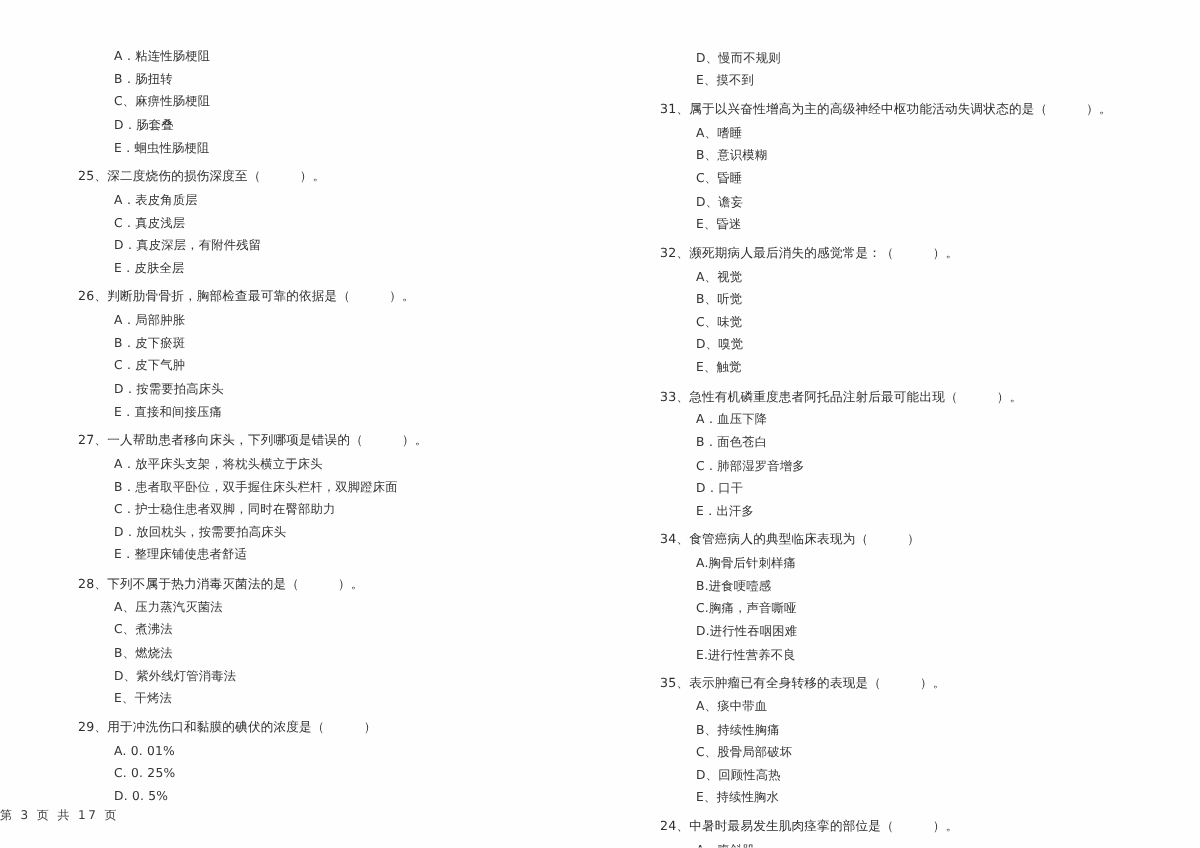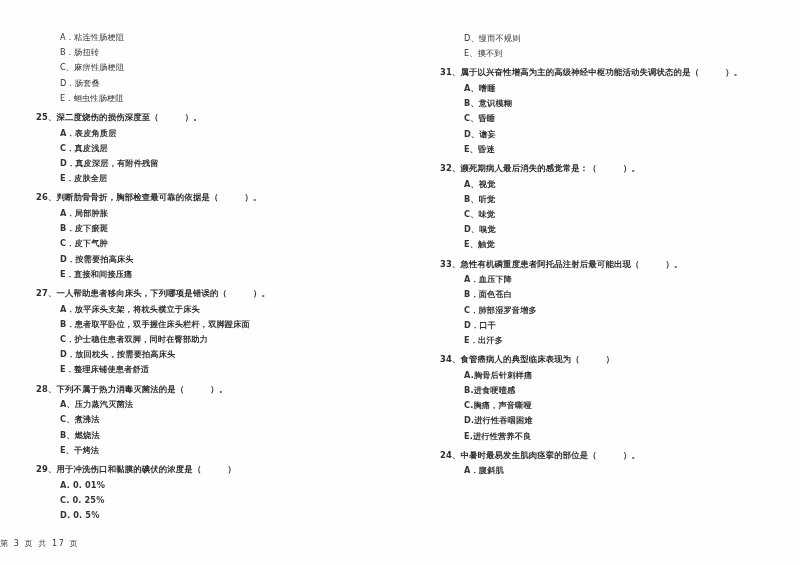--- a/index.html
+++ b/index.html
@@ -12,42 +12,41 @@
     height: 565px;
     font-family: "DejaVu Sans", "Liberation Sans", sans-serif;
     color: #2b2b2b;
     position: relative;
     overflow: hidden;
   }
   .page {
     width: 800px;
     height: 565px;
     box-sizing: border-box;
-    padding: 30px 34px 0 32px;
+    padding: 30px 34px 0 48px;
     position: relative;
     background: #fefefe;
   }
   .columns {
     display: flex;
     flex-direction: row;
     align-items: flex-start;
     justify-content: space-between;
     height: 490px;
   }
   .column {
     width: 330px;
     display: flex;
     flex-direction: column;
   }
   .column.right {
     padding-top: 1px;
   }
   .q-block {
     margin: 0 0 4px 0;
-    font-weight: bold;
   }
   .q-stem {
     font-size: 8.4px;
     line-height: 15.6px;
     letter-spacing: 0.15px;
     color: #2e2e2e;
     white-space: nowrap;
     padding-left: 4px;
   }
   .opt {
@@ -115,20 +114,21 @@
         <div class="opt">C．护士稳住患者双脚，同时在臀部助力</div>
         <div class="opt">D．放回枕头，按需要拍高床头</div>
         <div class="opt">E．整理床铺使患者舒适</div>
       </div>
 
       <div class="q-block">
         <div class="q-stem"><span>28、</span><span>下列不属于热力消毒灭菌法的是（</span><span class="blank"></span><span>）。</span></div>
         <div class="opt">A、压力蒸汽灭菌法</div>
         <div class="opt">C、煮沸法</div>
         <div class="opt">B、燃烧法</div>
+        <div class="opt">D、紫外线灯管消毒法</div>
         <div class="opt">E、干烤法</div>
       </div>
 
       <div class="q-block">
         <div class="q-stem"><span>29、</span><span>用于冲洗伤口和黏膜的碘伏的浓度是（</span><span class="blank"></span><span>）</span></div>
         <div class="opt">A. 0. 01%</div>
         <div class="opt">C. 0. 25%</div>
         <div class="opt">D. 0. 5%</div>
 
       </div>
@@ -170,20 +170,28 @@
 
       <div class="q-block">
         <div class="q-stem"><span>34、</span><span>食管癌病人的典型临床表现为（</span><span class="blank"></span><span>）</span></div>
         <div class="opt">A.胸骨后针刺样痛</div>
         <div class="opt">B.进食哽噎感</div>
         <div class="opt">C.胸痛，声音嘶哑</div>
         <div class="opt">D.进行性吞咽困难</div>
         <div class="opt">E.进行性营养不良</div>
       </div>
 
+      <div class="q-block">
+        <div class="q-stem"><span>35、</span><span>表示肿瘤已有全身转移的表现是（</span><span class="blank"></span><span>）。</span></div>
+        <div class="opt">A、痰中带血</div>
+        <div class="opt">B、持续性胸痛</div>
+        <div class="opt">C、股骨局部破坏</div>
+        <div class="opt">D、回顾性高热</div>
+        <div class="opt">E、持续性胸水</div>
+      </div>
 
       <div class="q-block">
         <div class="q-stem"><span>24、</span><span>中暑时最易发生肌肉痉挛的部位是（</span><span class="blank"></span><span>）。</span></div>
         <div class="opt">A．腹斜肌</div>
 
       </div>
 
     </div>
 
   </div>

